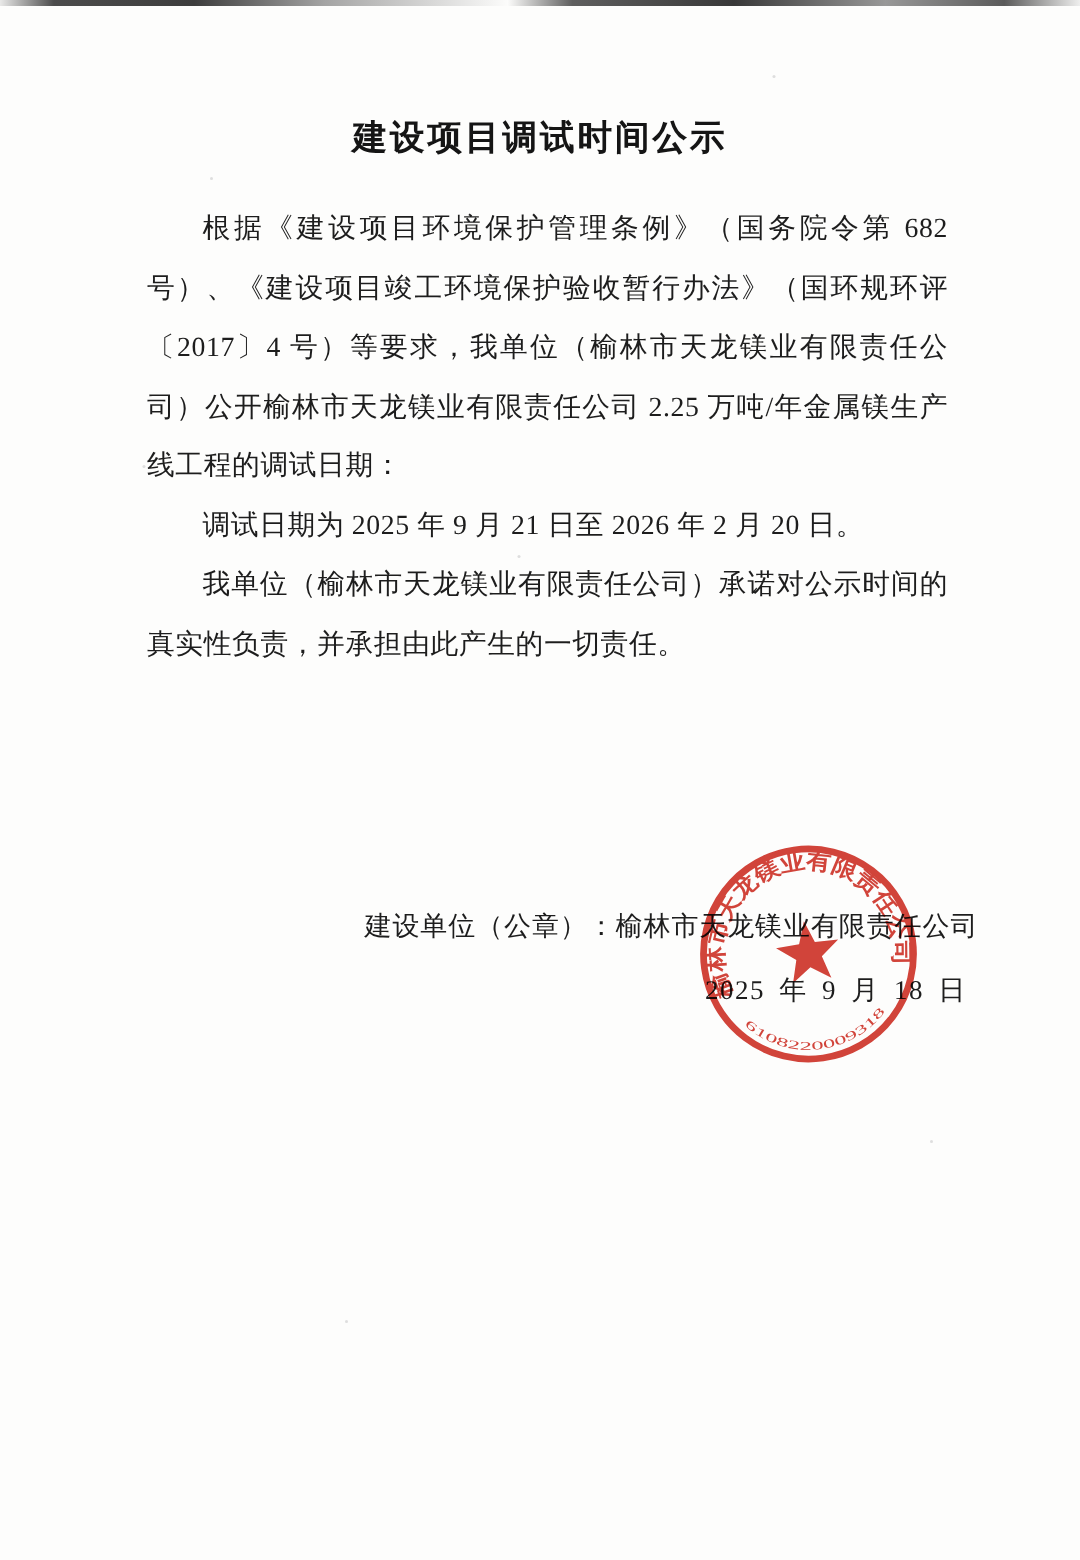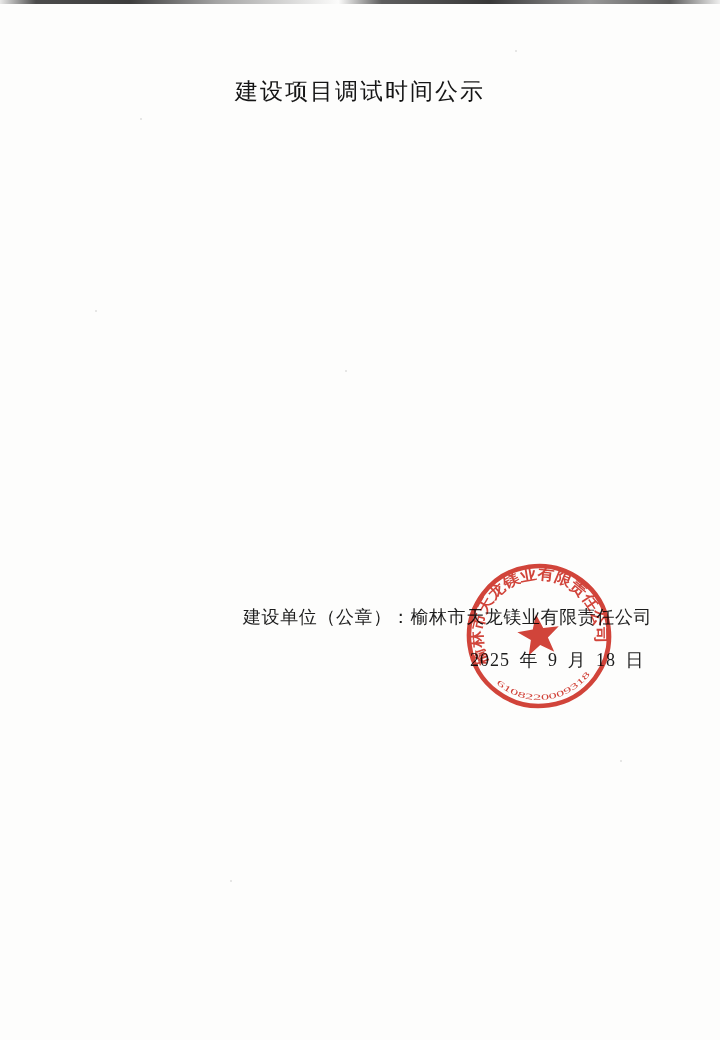--- a/index.html
+++ b/index.html
@@ -23,21 +23,21 @@
       rgba(55,55,55,0.8) 53%,
       rgba(35,35,35,0.9) 68%,
       rgba(85,85,85,0.6) 82%,
       rgba(50,50,50,0.8) 93%,
       rgba(180,180,180,0.2) 100%);
   }
   .title {
     position:absolute; top:78px; left:0; width:720px;
     margin:0; text-align:center;
     font-family:"Liberation Sans","DejaVu Sans",sans-serif;
-    font-weight:normal; font-size:23px; line-height:27px;
+    font-weight:bold; font-size:23px; line-height:27px;
     letter-spacing:2px; color:#151515;
   }
   .bodytext {
     position:absolute; top:134px; left:98px; width:534px;
     font-size:18.5px; line-height:39.5px;
     text-align:justify; letter-spacing:0.4px;
   }
   .bodytext p { margin:0; text-indent:2em; }
   .sig-line {
     position:absolute; top:605px; left:243px;
@@ -58,20 +58,25 @@
 </style>
 </head>
 <body>
 
 <div class="page">
 
   <div class="scan-edge"></div>
 
   <h1 class="title">建设项目调试时间公示</h1>
 
+  <div class="bodytext">
+    <p>根据《建设项目环境保护管理条例》（国务院令第 682 号）、《建设项目竣工环境保护验收暂行办法》（国环规环评〔2017〕4 号）等要求，我单位（榆林市天龙镁业有限责任公司）公开榆林市天龙镁业有限责任公司 2.25 万吨/年金属镁生产线工程的调试日期：</p>
+    <p>调试日期为 2025 年 9 月 21 日至 2026 年 2 月 20 日。</p>
+    <p>我单位（榆林市天龙镁业有限责任公司）承诺对公示时间的真实性负责，并承担由此产生的一切责任。</p>
+  </div>
 
   <div class="sig-line">建设单位（公章）：榆林市天龙镁业有限责任公司</div>
   <div class="sig-date">2025 年 9 月 18 日</div>
 
   <svg class="seal" viewBox="0 0 150 150" aria-hidden="true">
     <defs>
       <path id="sealTopArc" d="M 21.4 94.5 A 57 57 0 1 1 128.6 94.5" fill="none"></path>
       <path id="sealBottomArc" d="M 26 116.1 A 64 64 0 0 0 124 116.1" fill="none"></path>
     </defs>
     <circle cx="75" cy="75" r="70" fill="none" stroke-width="4.5" stroke="#d0352b"></circle>

